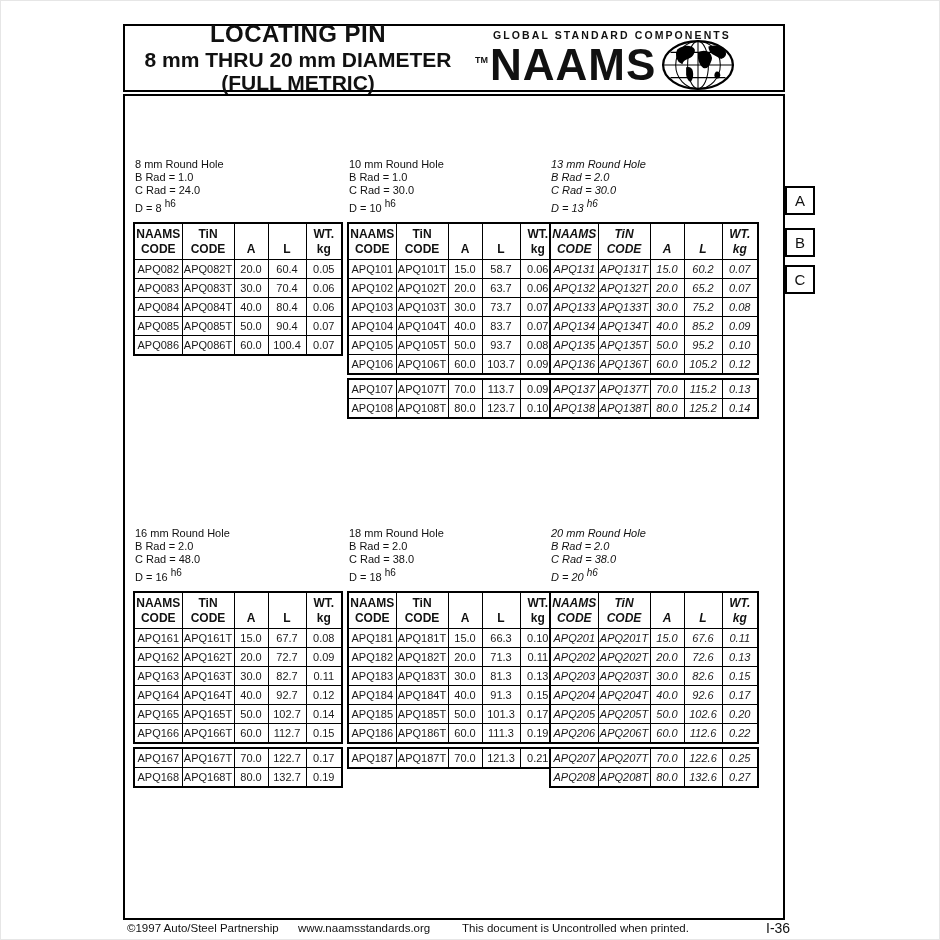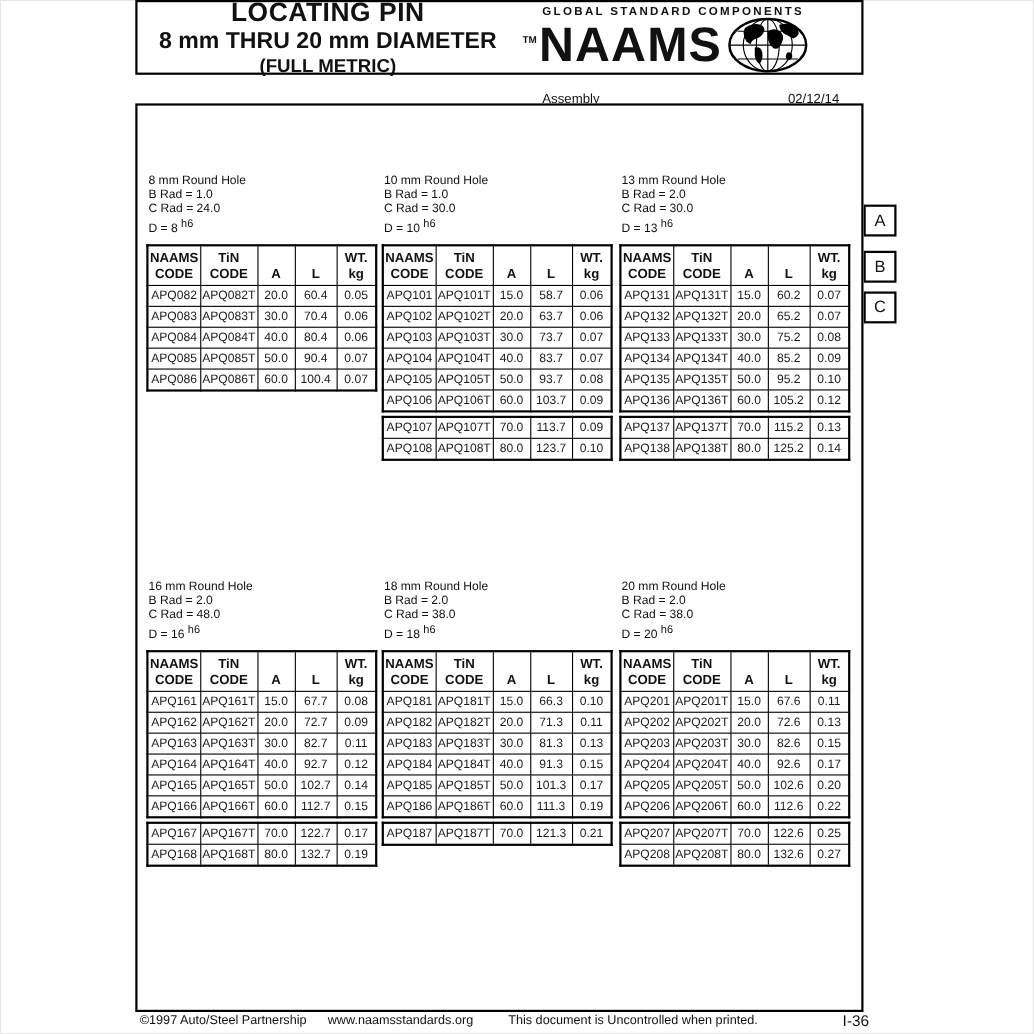--- a/index.html
+++ b/index.html
@@ -3,44 +3,44 @@
 <meta charset="utf-8">
 <style>
   html,body{margin:0;padding:0;background:#ffffff;}
   .page{
     position:relative;width:940px;height:940px;background:#ffffff;
     font-family:"Liberation Sans",sans-serif;color:#111;overflow:hidden;
     box-shadow:inset 0 0 0 1px #e6e6e6;
   }
   
   .header-box{
-    position:absolute;left:123px;top:0;width:662px;height:68px;
+    position:absolute;left:123px;top:24px;width:662px;height:68px;
     border:2px solid #000;box-sizing:border-box;display:flex;background:#fff;
   }
   .title-area{flex:1;display:flex;flex-direction:column;justify-content:center;align-items:center;line-height:1.12;}
   .title-l1{font-size:24px;font-weight:bold;letter-spacing:.5px;}
   .title-l2{font-size:21px;font-weight:bold;}
-  .title-l3{font-size:17px;font-weight:bold;}
+  .title-l3{font-size:21px;font-weight:bold;}
   .brand-area{width:312px;box-sizing:border-box;padding:3px 10px 2px 0;display:flex;flex-direction:column;}
   .tagline{margin-left:22px;font-size:10.5px;font-weight:bold;letter-spacing:2.1px;white-space:nowrap;}
   .brand-row{display:flex;align-items:center;margin-left:0;height:48px;}
   .tm{font-size:9px;font-weight:bold;margin:0 2px 10px 4px;}
   .naams{font-size:44px;font-weight:bold;letter-spacing:1px;line-height:.95;}
   .globe{margin:0 0 1px 4px;}
   .brand-rule{height:3px;background:#000;margin:2px 0 2px 20px;}
   .brand-sub{display:flex;justify-content:space-between;margin-left:22px;padding-right:10px;font-size:12px;margin-top:14px;}
   
   .content-box{
     position:absolute;left:123px;top:94px;width:662px;height:826px;
     border:2px solid #000;box-sizing:border-box;background:#fff;
   }
   .tblock{position:absolute;}
   .tb-0,.tb-3{left:8px;}
   .tb-1,.tb-4{left:222px;}
-  .tb-2,.tb-5{left:438px;}
+  .tb-2,.tb-5{left:424px;font-style:italic;}
   .tb-0,.tb-1,.tb-2{top:62px;}
   .tb-3,.tb-4,.tb-5{top:431px;}
   .spec{font-size:11px;line-height:13px;margin:0 0 7px 2px;}
   .spec sup{font-size:10px;}
   table.dtable{border-collapse:collapse;table-layout:fixed;width:208px;border:2px solid #000;background:#fff;}
   table.dtable.extra{margin-top:3px;}
   .dtable col.c0{width:48px;} .dtable col.c1{width:52px;} .dtable col.c2{width:34px;}
   .dtable col.c3{width:38px;} .dtable col.c4{width:36px;}
   .dtable th{
     border:1px solid #000;font-size:12px;font-weight:bold;line-height:1.18;

